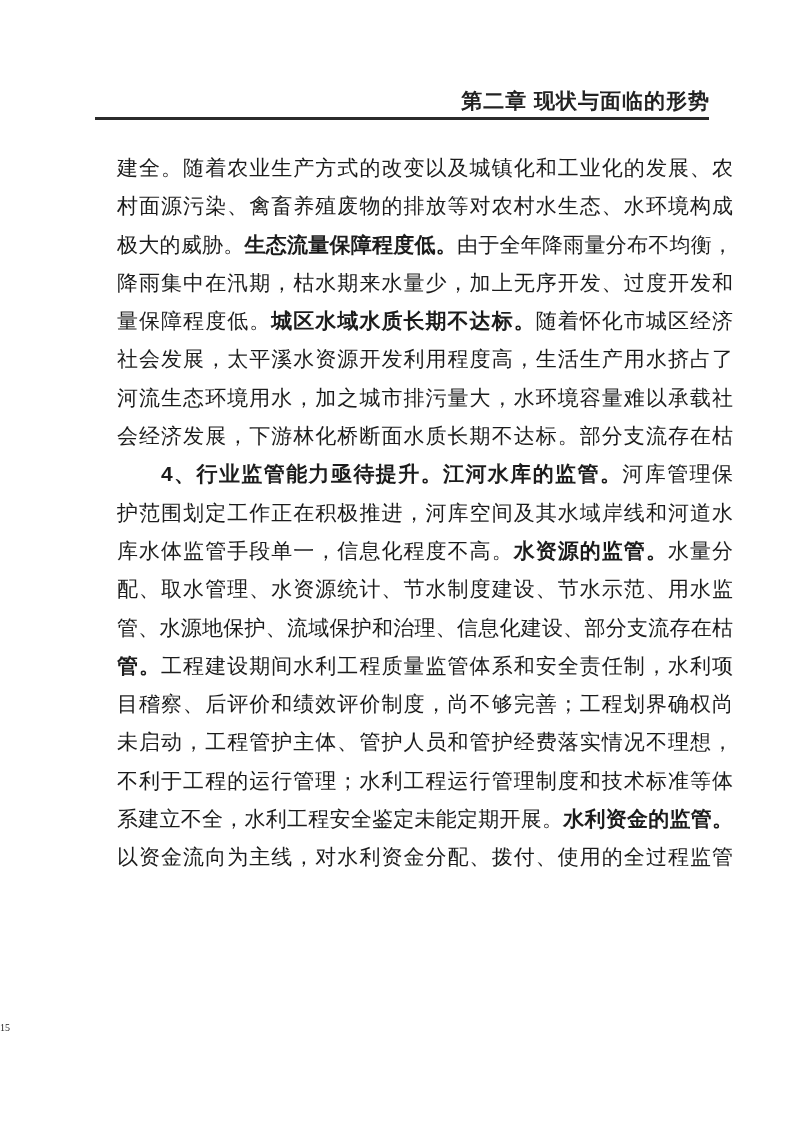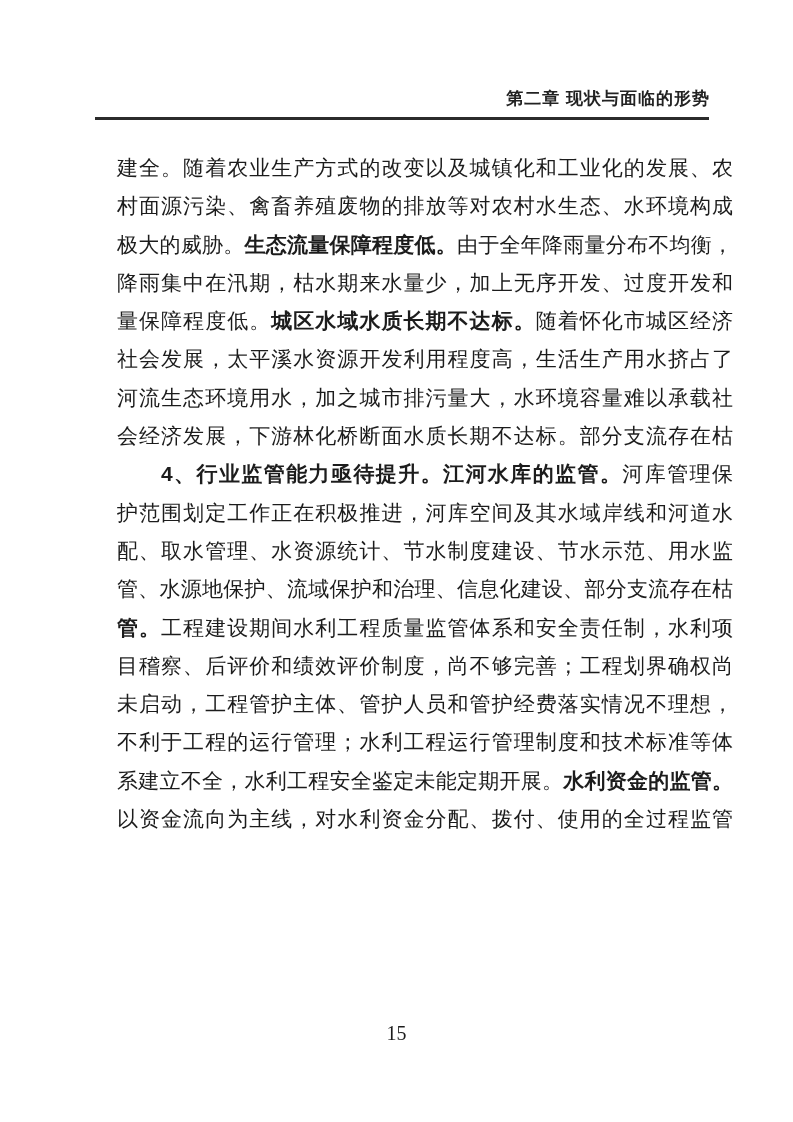--- a/index.html
+++ b/index.html
@@ -17,21 +17,21 @@
     color: #1c1c1c;
   }
   .header {
     position: absolute;
     top: 87px;
     left: 88px;
     right: 83px;
     text-align: right;
     font-family: "Liberation Sans", "DejaVu Sans", sans-serif;
     font-weight: 700;
-    font-size: 17px;
+    font-size: 21px;
     letter-spacing: 1px;
     color: #222222;
   }
   .header-rule {
     position: absolute;
     top: 117px;
     left: 95px;
     right: 84px;
     height: 3px;
     background: #2b2b2b;
@@ -61,22 +61,21 @@
   }
   .run.bold {
     font-weight: 700;
     font-family: "Liberation Sans", "DejaVu Sans", sans-serif;
   }
   .footer {
     position: absolute;
     top: 1022px;
     left: 0;
     width: 793px;
-    text-align: center;
-    font-size: 20px;
+    font-size: 10px;
     color: #1c1c1c;
   }
 </style>
 </head>
 <body>
 
 <div class="page">
   <div class="header">
     <span>第二章 现状与面临的形势</span>
   </div>
@@ -85,20 +84,21 @@
       <div class="line"><span class="run">建全。随着农业生产方式的改变以及城镇化和工业化的发展、农</span></div>
       <div class="line"><span class="run">村面源污染、禽畜养殖废物的排放等对农村水生态、水环境构成</span></div>
       <div class="line"><span class="run">极大的威胁。</span><span class="run bold">生态流量保障程度低。</span><span class="run">由于全年降雨量分布不均衡，</span></div>
       <div class="line"><span class="run">降雨集中在汛期，枯水期来水量少，加上无序开发、过度开发和</span></div>
       <div class="line"><span class="run">量保障程度低。</span><span class="run bold">城区水域水质长期不达标。</span><span class="run">随着怀化市城区经济</span></div>
       <div class="line"><span class="run">社会发展，太平溪水资源开发利用程度高，生活生产用水挤占了</span></div>
       <div class="line"><span class="run">河流生态环境用水，加之城市排污量大，水环境容量难以承载社</span></div>
       <div class="line"><span class="run">会经济发展，下游林化桥断面水质长期不达标。部分支流存在枯</span></div>
       <div class="line indent"><span class="run bold">4、行业监管能力亟待提升。江河水库的监管。</span><span class="run">河库管理保</span></div>
       <div class="line"><span class="run">护范围划定工作正在积极推进，河库空间及其水域岸线和河道水</span></div>
+      <div class="line"><span class="run">库水体监管手段单一，信息化程度不高。</span><span class="run bold">水资源的监管。</span><span class="run">水量分</span></div>
       <div class="line"><span class="run">配、取水管理、水资源统计、节水制度建设、节水示范、用水监</span></div>
       <div class="line"><span class="run">管、水源地保护、流域保护和治理、信息化建设、部分支流存在枯</span></div>
       <div class="line"><span class="run bold">管。</span><span class="run">工程建设期间水利工程质量监管体系和安全责任制，水利项</span></div>
       <div class="line"><span class="run">目稽察、后评价和绩效评价制度，尚不够完善；工程划界确权尚</span></div>
       <div class="line"><span class="run">未启动，工程管护主体、管护人员和管护经费落实情况不理想，</span></div>
       <div class="line"><span class="run">不利于工程的运行管理；水利工程运行管理制度和技术标准等体</span></div>
       <div class="line"><span class="run">系建立不全，水利工程安全鉴定未能定期开展。</span><span class="run bold">水利资金的监管。</span></div>
       <div class="line"><span class="run">以资金流向为主线，对水利资金分配、拨付、使用的全过程监管</span></div>
     </div>
   <div class="footer">

